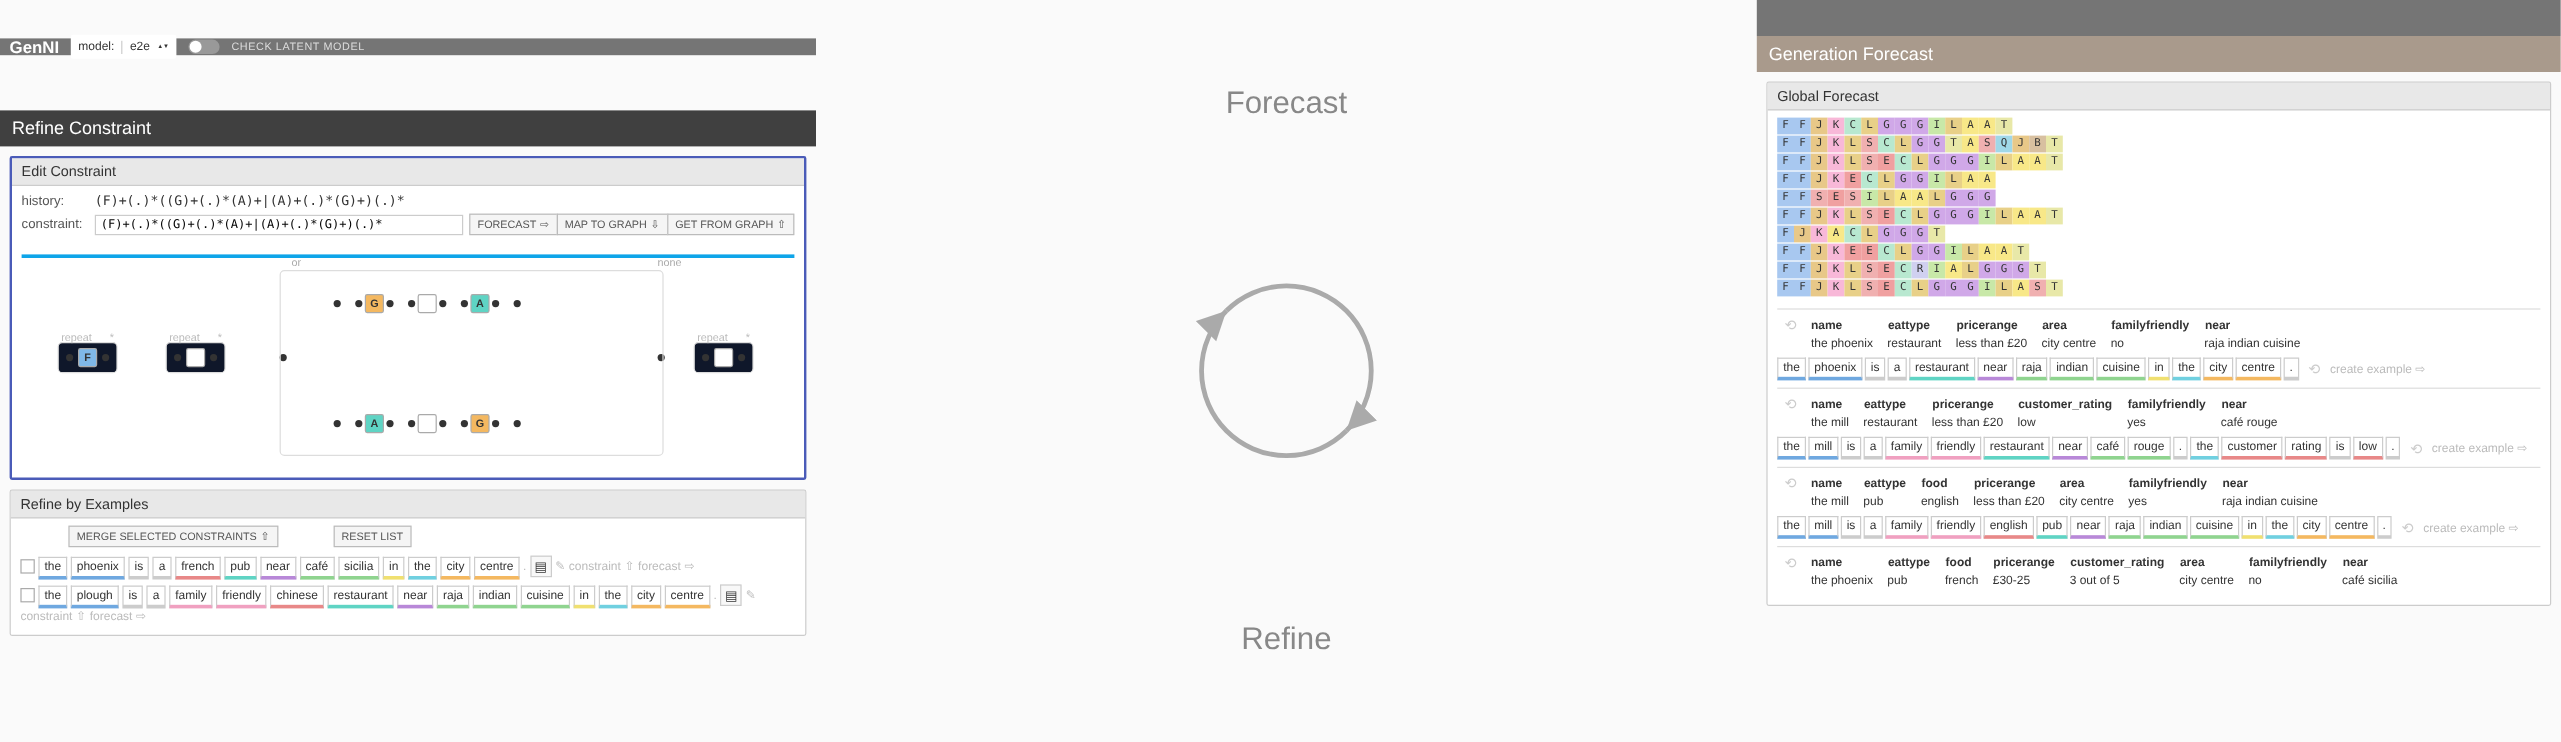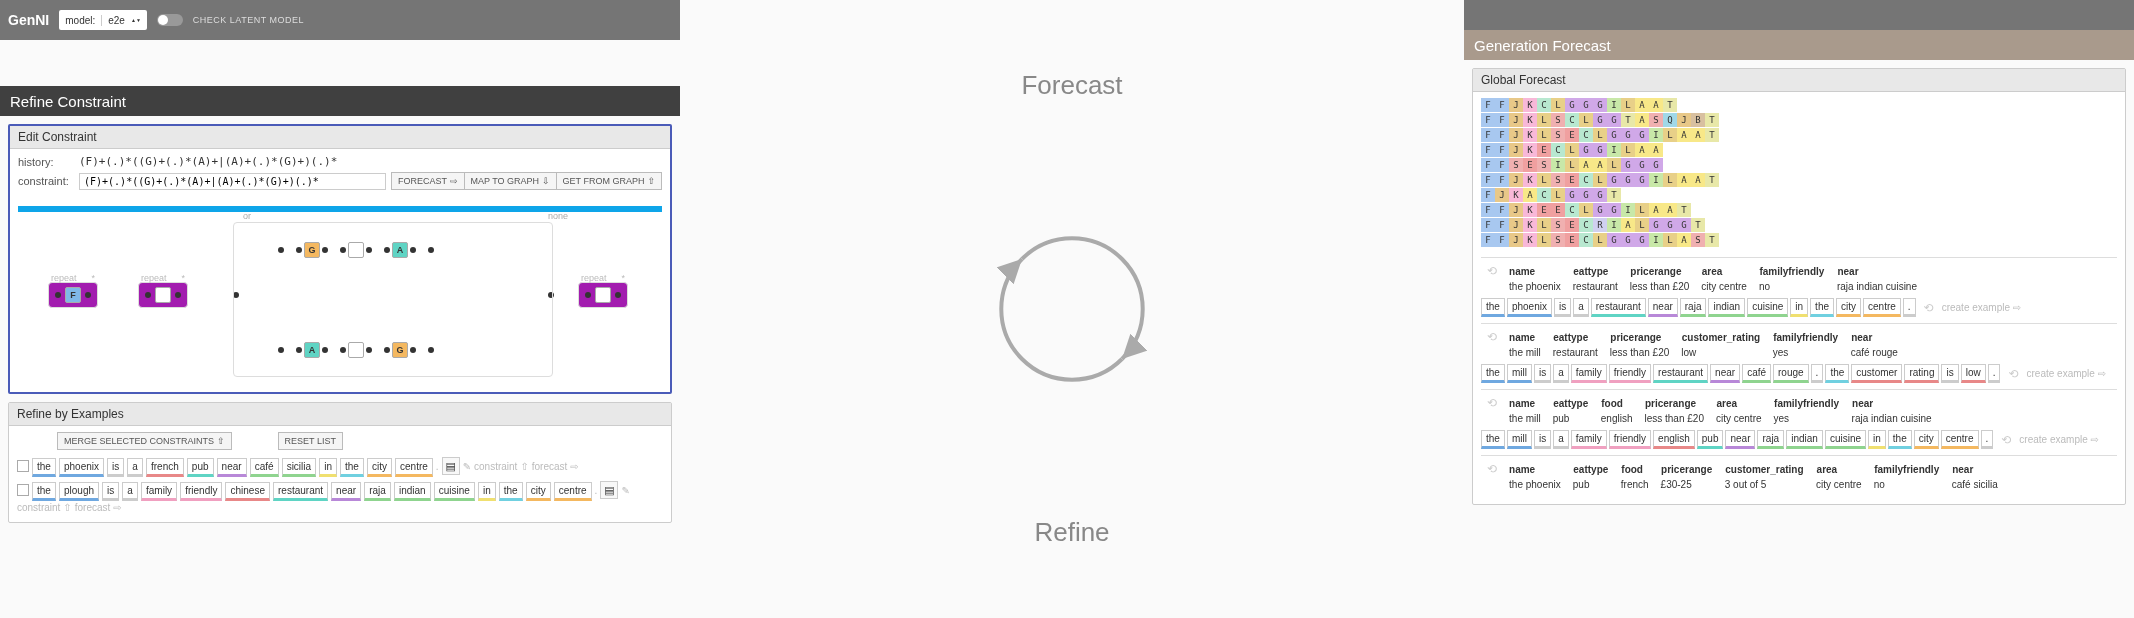--- a/index.html
+++ b/index.html
@@ -1,20 +1,20 @@
 <!DOCTYPE html>
 <html><head>
 <meta charset="utf-8">
 <style>
 * { box-sizing: border-box; margin: 0; padding: 0; }
 body { font-family: Arial, sans-serif; font-size: 11px; background: #fafafa; color: #333; width: 2134px; height: 618px; overflow: hidden; display: flex; }
 .left-pane { width: 680px; flex-shrink: 0; }
 .middle-pane { flex: 1; display: flex; align-items: center; justify-content: center; position: relative; }
 .right-pane { width: 670px; flex-shrink: 0; }
-.topbar { height: 40px; background: #757575; color: #fff; display: flex; align-items: center; padding: 0 8px; gap: 10px; }
+.topbar { height: 14px; background: #757575; color: #fff; display: flex; align-items: center; padding: 0 8px; gap: 10px; margin-top: 32px; }
 .topbar-right { height: 30px; background: #757575; }
 .app-title { font-size: 14px; font-weight: bold; }
 .model-box { background: #fff; color: #333; display: flex; align-items: center; height: 20px; border-radius: 2px; overflow: hidden; }
 .model-label { padding: 0 6px; border-right: 1px solid #ccc; font-size: 10px; }
 .model-select { padding: 0 6px; display: flex; align-items: center; gap: 6px; font-size: 10px; }
 .updown { display: flex; flex-direction: column; font-size: 5px; line-height: 5px; }
 .toggle { width: 26px; height: 12px; border-radius: 6px; background: #999; position: relative; }
 .toggle::after { content: ''; position: absolute; left: 1px; top: 1px; width: 10px; height: 10px; border-radius: 50%; background: #fff; }
 .toggle-label { font-size: 9px; letter-spacing: 0.5px; color: #ddd; }
 .section-header { height: 30px; display: flex; align-items: center; padding: 0 10px; font-size: 15px; color: #fff; }
@@ -24,30 +24,30 @@
 .panel-blue { border: 2px solid #4a5bb8; }
 .panel-hdr { background: #e8e8e8; padding: 4px 8px; font-size: 12px; border-bottom: 1px solid #ccc; }
 .panel-body { padding: 6px 8px; }
 .row { display: flex; align-items: center; gap: 6px; margin-bottom: 4px; }
 .row-label { font-size: 11px; color: #555; width: 55px; }
 .row-value { font-family: monospace; font-size: 11px; flex: 1; }
 .row-input { border: 1px solid #ccc; padding: 2px 4px; font-family: monospace; font-size: 10px; flex: 1; }
 .btn { border: 1px solid #bbb; background: #f5f5f5; padding: 3px 6px; font-size: 9px; cursor: pointer; color: #555; display: inline-flex; align-items: center; gap: 3px; margin-left: 40px; }
 .btn-group { display: flex; }
 .btn-group .btn { border-radius: 0; margin-left: -1px; }
-.graph-area { height: 180px; position: relative; border-top: 6px solid #0ea5e9; margin-top: 16px; }
+.graph-area { height: 180px; position: relative; border-top: 3px solid #0ea5e9; margin-top: 16px; }
 .gnode { position: absolute; display: flex; align-items: center; gap: 2px; }
 .gdot { width: 6px; height: 6px; background: #333; border-radius: 50%; }
 .gbox { width: 16px; height: 16px; border: 1px solid #aaa; border-radius: 2px; display: flex; align-items: center; justify-content: center; font-size: 9px; font-weight: bold; }
 .gbox-f { background: #7fb8e8; }
 .gbox-g { background: #f4b860; }
 .gbox-a { background: #5fd4c4; }
 .gbox-empty { background: #fff; }
 .glabel { position: absolute; font-size: 9px; color: #aaa; }
-.repeat-box { position: absolute; border: 1px solid #ddd; border-radius: 4px; background: #a21caf; padding: 4px 6px; }
+.repeat-box { position: absolute; border: 1px solid #ddd; border-radius: 4px; background: #0f172a; padding: 4px 6px; }
 .repeat-box .rlabel { font-size: 9px; color: #bbb; position: absolute; top: -10px; left: 2px; }
 .repeat-box .rstar { font-size: 9px; color: #bbb; position: absolute; top: -10px; right: 2px; }
 .repeat-inner { display: flex; align-items: center; gap: 4px; }
 .ex-row { display: flex; align-items: center; gap: 3px; padding: 3px 0; flex-wrap: wrap; }
 .cb { width: 12px; height: 12px; border: 1px solid #aaa; }
 .tok { padding: 2px 4px; border: 1px solid #ccc; border-bottom-width: 3px; font-size: 10px; background: #fff; }
 .sep { color: #bbb; font-size: 10px; }
 .actbtn { border: 1px solid #ccc; background: #f8f8f8; width: 18px; height: 18px; display: flex; align-items: center; justify-content: center; cursor: pointer; }
 .smalllink { font-size: 10px; color: #bbb; display: inline-flex; align-items: center; gap: 3px; }
 .cycle-svg { width: 200px; height: 200px; }

